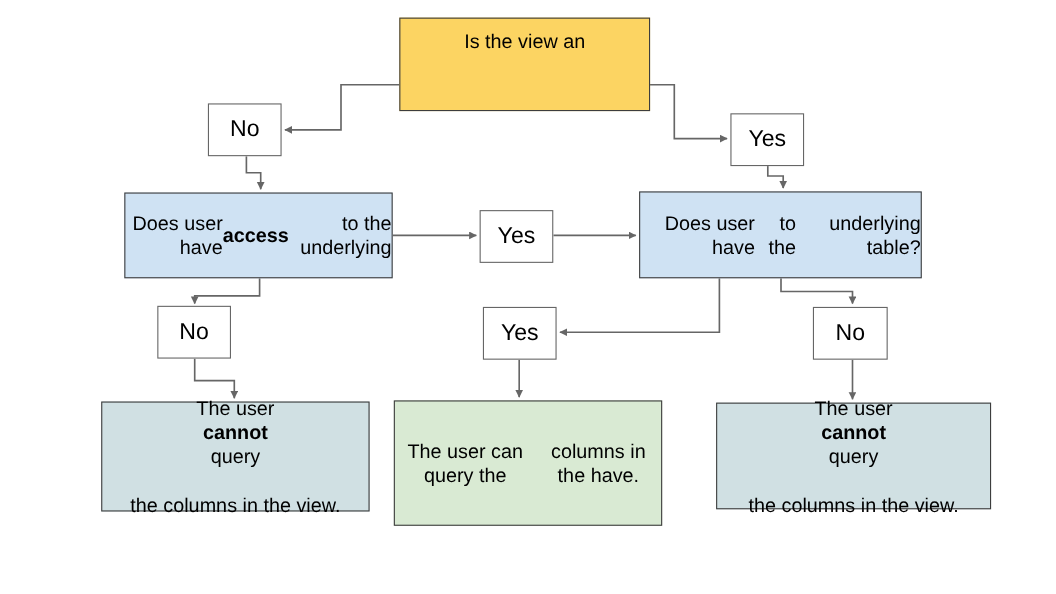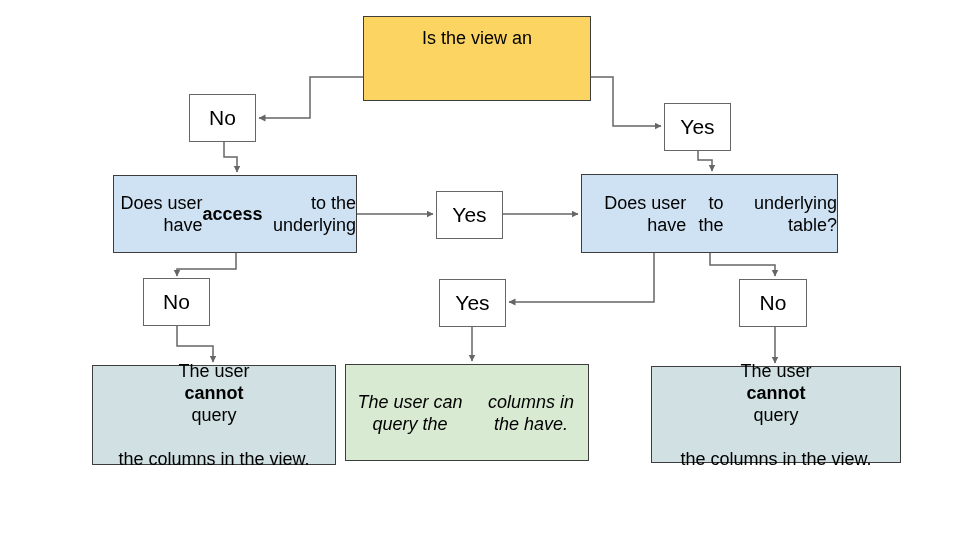--- a/index.html
+++ b/index.html
@@ -111,21 +111,21 @@
   <div class="label-box" style="left:739px; top:279px; width:68px; height:48px;">No</div>
 
   <div class="node fill-cyan" style="left:92px; top:365px; width:244px; height:100px;">
       <span>The user </span>
       <b>cannot</b>
       <span> query</span>
       <br>
       <span>the columns in the view.</span>
     </div>
 
-  <div class="node fill-green" style="left:345px; top:364px; width:244px; height:97px;font-style:italic;">
+  <div class="node fill-green" style="left:358px; top:364px; width:244px; height:114px;">
       <span>The user can query the</span>
       <br>
       <span>columns in the have.</span>
     </div>
 
   <div class="node fill-cyan" style="left:651px; top:366px; width:250px; height:97px;">
       <span>The user </span>
       <b>cannot</b>
       <span> query</span>
       <br>

